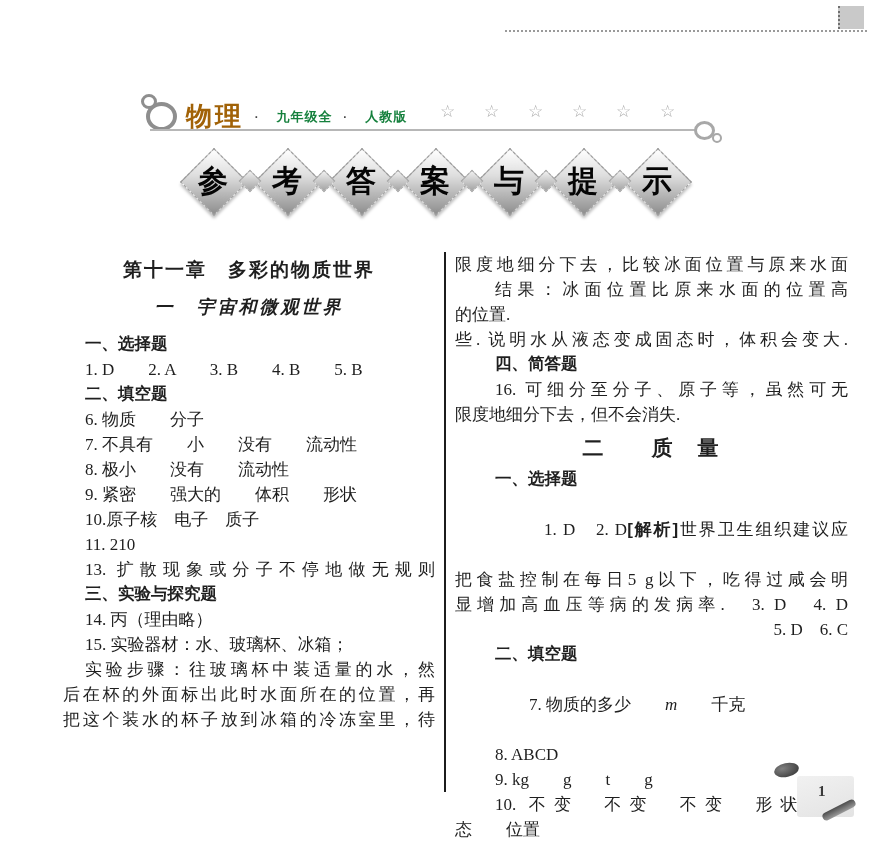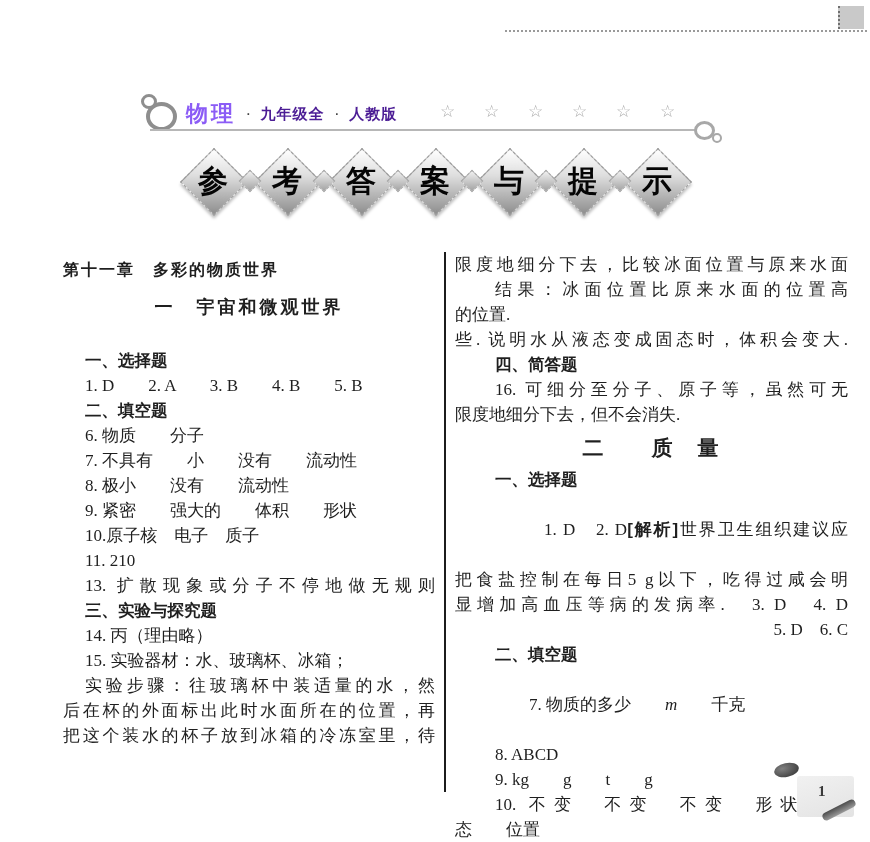--- a/index.html
+++ b/index.html
@@ -11,23 +11,23 @@
   .corner-box{position:absolute;left:838px;top:6px;width:24px;height:23px;background:#c9c9c9;
               border-left:2px dotted #6f6f6f;}
 
   
   .logo-ring-big{position:absolute;left:146px;top:102px;width:23px;height:21px;
                  border:4px solid #8e8e8e;border-radius:50%;background:#fff;}
   .logo-ring-small{position:absolute;left:141px;top:94px;width:10px;height:9px;
                    border:3px solid #8e8e8e;border-radius:50%;background:#fff;}
   .brand-text{position:absolute;left:186px;top:99px;white-space:nowrap;
               font-family:"Liberation Sans","DejaVu Sans",sans-serif;}
-  .brand-subject{font-size:22px;font-weight:bold;color:#8b5cf6;letter-spacing:3px;vertical-align:middle;}
+  .brand-subject{font-size:26px;font-weight:bold;color:#a16207;letter-spacing:3px;vertical-align:middle;}
   .brand-dot{font-size:17px;color:#444;margin:0 5px;vertical-align:middle;}
-  .brand-rest{font-size:15px;font-weight:bold;color:#4c1d95;letter-spacing:1px;vertical-align:middle;}
+  .brand-rest{font-size:13px;font-weight:bold;color:#15803d;letter-spacing:1px;vertical-align:middle;margin-left:8px;}
   .stars{position:absolute;left:440px;top:101px;white-space:nowrap;}
   .stars span{display:inline-block;width:40px;color:#adadad;font-size:17px;}
   .brand-rule{position:absolute;left:150px;top:129px;width:552px;border-top:2px solid #b7b7b7;}
   .end-ring{position:absolute;left:694px;top:121px;width:15px;height:13px;
             border:3px solid #a8a8a8;border-radius:50%;background:#fff;}
   .end-ring-small{position:absolute;left:712px;top:133px;width:6px;height:6px;
                   border:2px solid #a8a8a8;border-radius:50%;background:#fff;}
 
   
   .banner{position:absolute;top:146px;left:0;width:100%;display:flex;
@@ -41,27 +41,27 @@
                 font-family:"Liberation Sans","DejaVu Sans",sans-serif;}
   .diamond-sep{width:14px;height:14px;transform:rotate(45deg);margin:0 -7px;z-index:1;
                background:linear-gradient(135deg,#f2f2f2,#a2a2a2);border:1px dashed #ababab;}
 
   
   .columns{position:absolute;top:252px;left:63px;width:785px;display:grid;
            grid-template-columns:372px 2px 1fr;column-gap:9px;}
   .divider{background:#1c1c1c;height:540px;}
   .line{font-size:17px;line-height:25px;white-space:pre-wrap;}
   .justify{text-align:justify;text-align-last:justify;}
-  .sub{font-weight:bold;font-family:Liberation Sans, sans-serif;font-size:16.5px;}
+  .sub{font-weight:bold;font-family:Liberation Mono, monospace;font-size:16.5px;}
   .l-indent{padding-left:22px;}
   .r-indent{padding-left:40px;}
   .r-indent-sm{padding-left:20px;text-align:right;}
-  .l-chapter{font-size:16px;font-weight:bold;line-height:28px;margin:4px 0 10px;
+  .l-chapter{font-size:19px;font-weight:bold;line-height:28px;margin:4px 0 10px;text-align:center;
              letter-spacing:2px;font-family:"Liberation Sans","DejaVu Sans",sans-serif;}
-  .l-section{font-size:18px;font-weight:bold;line-height:26px;margin-bottom:28px;
+  .l-section{font-size:18px;font-weight:bold;font-style:italic;line-height:26px;margin-bottom:12px;
              text-align:center;letter-spacing:3px;}
   .r-section{font-size:21px;font-weight:bold;line-height:26px;margin:8px 0 6px;
              text-align:center;letter-spacing:2px;}
   .analysis-tag{font-weight:bold;font-family:"Liberation Sans","DejaVu Sans",sans-serif;}
   .var-italic{font-style:italic;}
 
   
   .page-dot{position:absolute;left:774px;top:763px;width:25px;height:14px;border-radius:50%;
             background:radial-gradient(ellipse at 35% 35%,#808080,#2e2e2e);transform:rotate(-12deg);}
   .page-badge{position:absolute;left:797px;top:776px;width:57px;height:41px;border-radius:3px;

